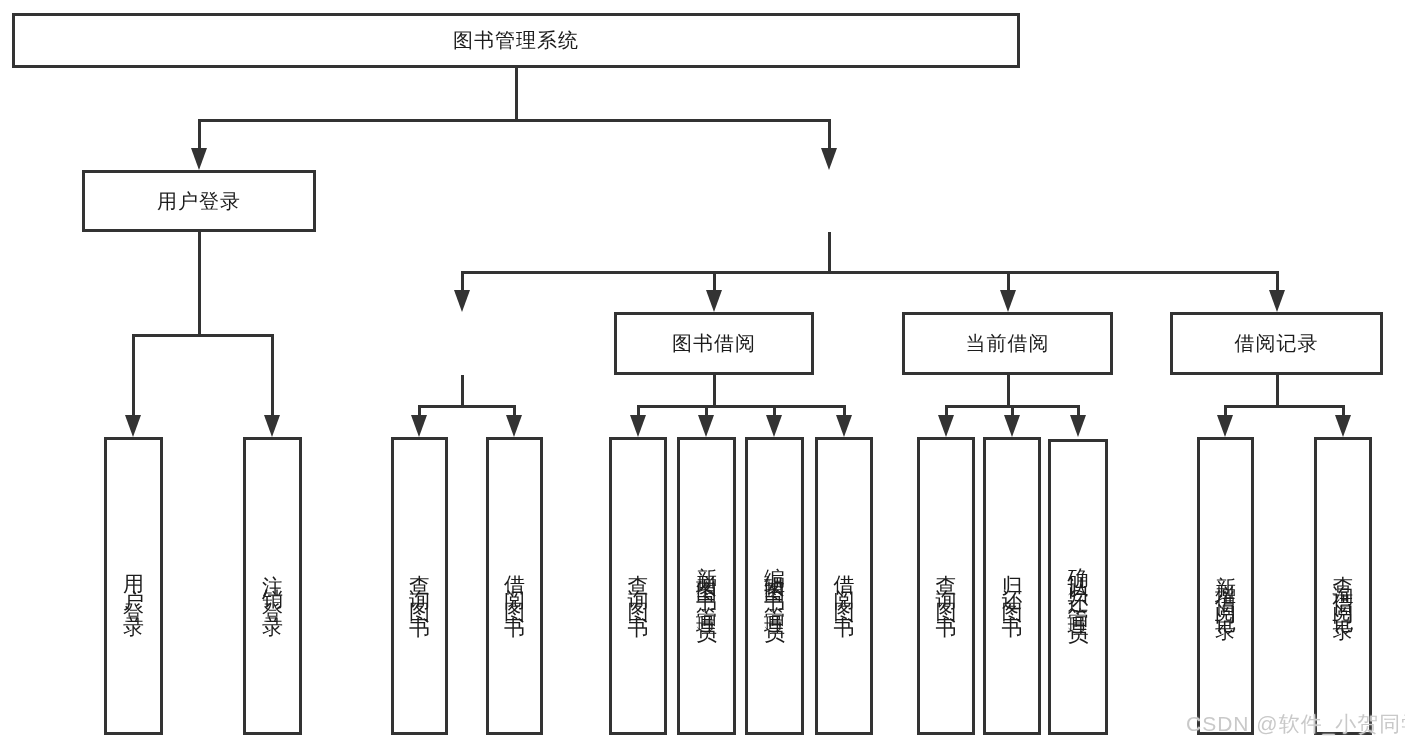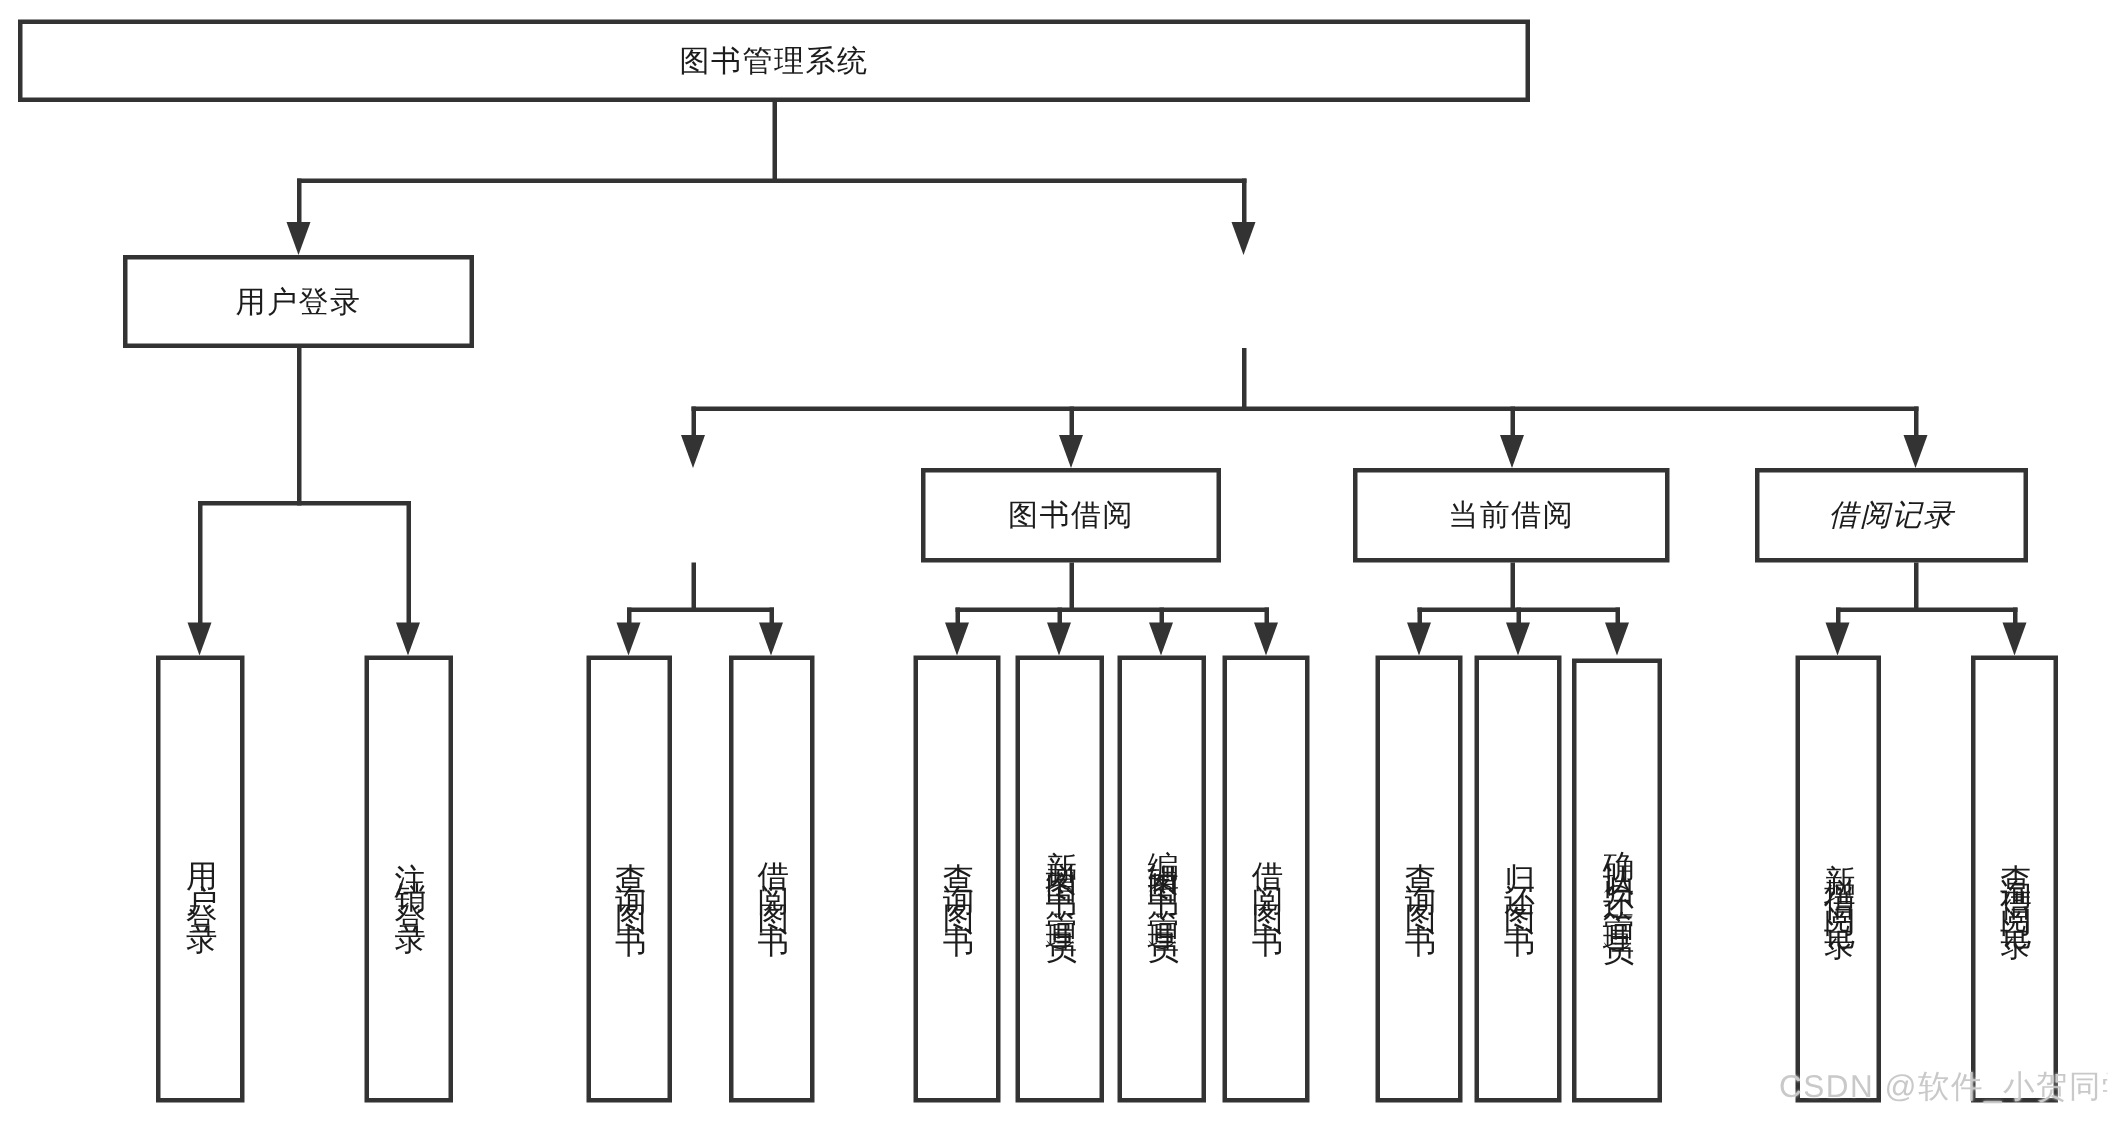--- a/index.html
+++ b/index.html
@@ -81,21 +81,21 @@
   <div class="ln" style="left:713px;top:271px;width:3px;height:22px;"></div>
   <div class="ln" style="left:1007px;top:271px;width:3px;height:22px;"></div>
   <div class="ln" style="left:1276px;top:271px;width:3px;height:22px;"></div>
   <div class="ah" style="left:454px;top:290px;"></div>
   <div class="ah" style="left:706px;top:290px;"></div>
   <div class="ah" style="left:1000px;top:290px;"></div>
   <div class="ah" style="left:1269px;top:290px;"></div>
 
   <div class="node" style="left:614px;top:312px;width:200px;height:63px;">图书借阅</div>
   <div class="node" style="left:902px;top:312px;width:211px;height:63px;">当前借阅</div>
-  <div class="node" style="left:1170px;top:312px;width:182px;height:63px;font-style:italic;">借阅记录</div>
+  <div class="node" style="left:1170px;top:312px;width:213px;height:63px;">借阅记录</div>
 
   <div class="ln" style="left:461px;top:375px;width:3px;height:33px;"></div>
   <div class="ln" style="left:418px;top:405px;width:98px;height:3px;"></div>
   <div class="ln" style="left:418px;top:405px;width:3px;height:14px;"></div>
   <div class="ln" style="left:513px;top:405px;width:3px;height:14px;"></div>
   <div class="ah" style="left:411px;top:415px;"></div>
   <div class="ah" style="left:506px;top:415px;"></div>
 
   <div class="ln" style="left:713px;top:375px;width:3px;height:33px;"></div>
   <div class="ln" style="left:637px;top:405px;width:209px;height:3px;"></div>

